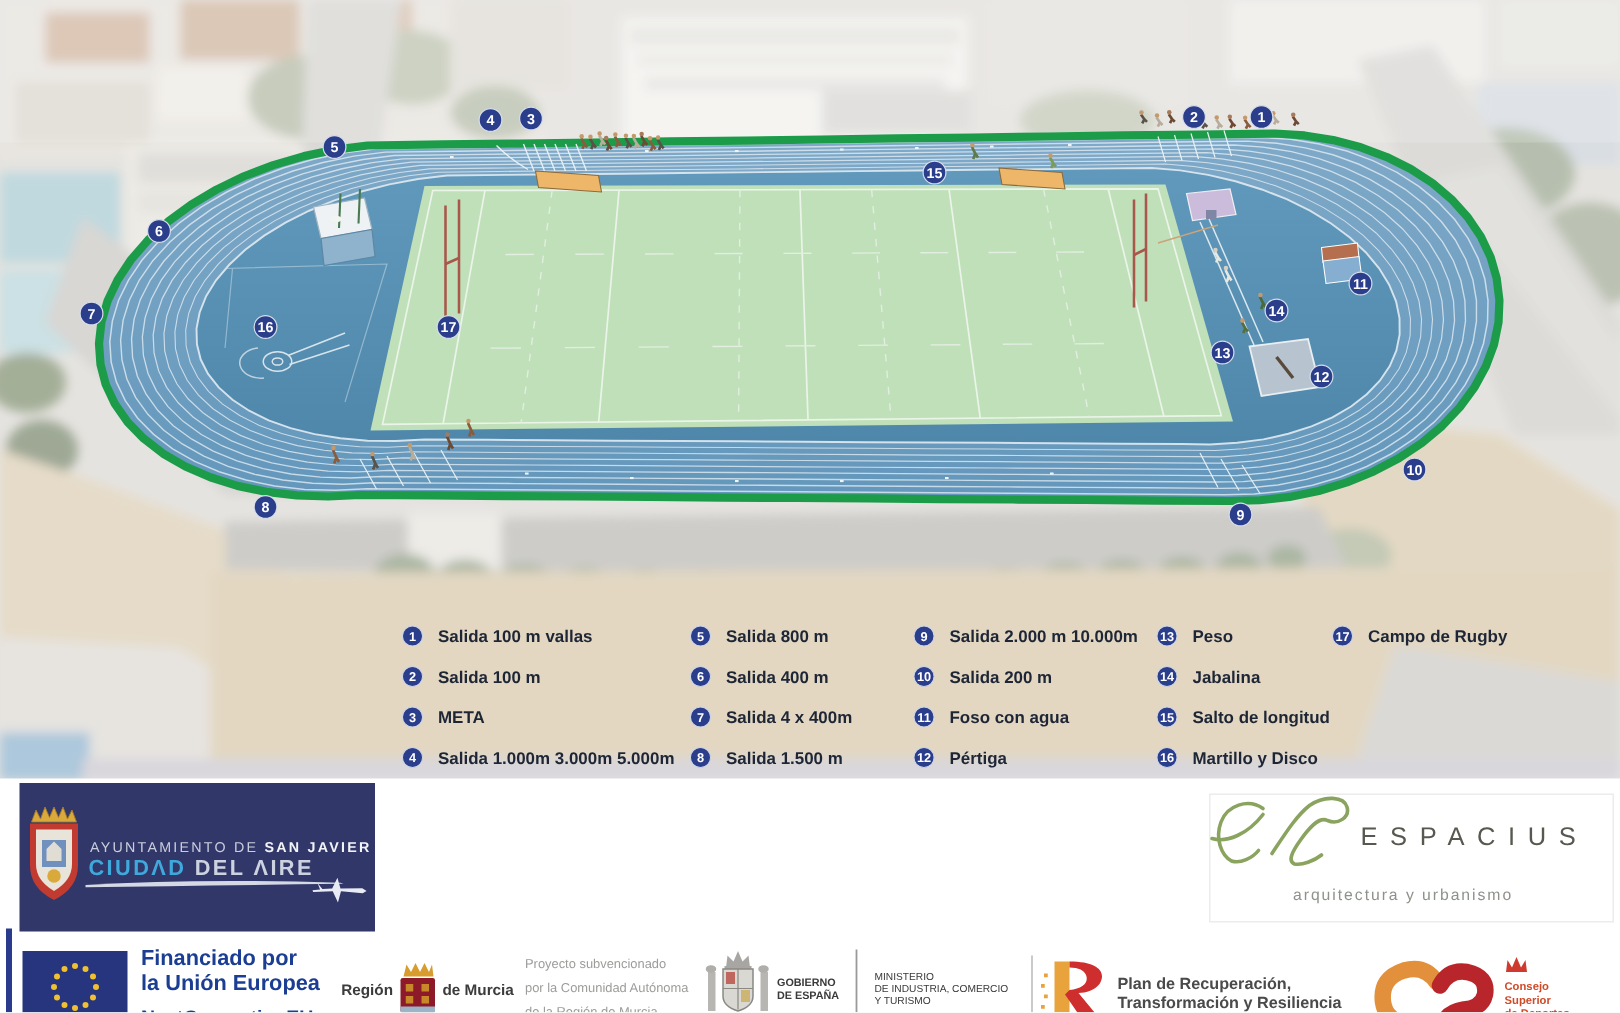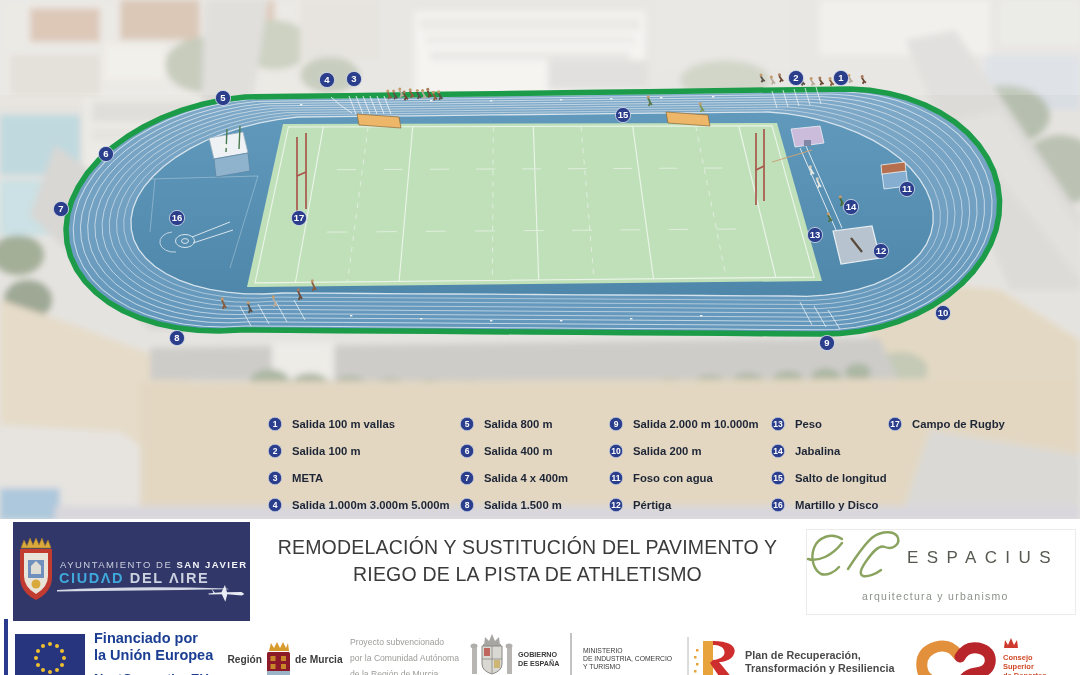--- a/index.html
+++ b/index.html
@@ -619,21 +619,20 @@
 
 <text x="46" y="61" font-family="Liberation Sans, sans-serif" font-size="14.5" font-weight="bold" letter-spacing="1.6" fill="#3fa9dc">CIUDΛD <tspan fill="#ccd2e0">DEL ΛIRE</tspan></text>
 
 <path d="M44,68 Q120,63.5 214,66.5 L216,67.2 Q120,68.5 44,69.5 Z" fill="#dde1ec" opacity="0.95"></path>
 
 <g transform="translate(196,62) rotate(4)">
         <path d="M0,9.5 L5,8.6 L3,4.5 L6.5,8.2 L13,7.4 L16,0 L18.5,7 L33,5.8 L36,7.5 L33.5,9.2 L19,8.9 L17.5,16.5 L13.5,9.3 L0.5,10.6 Z" fill="#e8ebf3"></path>
       </g>
 </svg>
 
-<div style="position:absolute;left:260px;top:534px;width:535px;text-align:center;font-family:'Liberation Sans',sans-serif;font-size:19.5px;color:#3b3b3b;line-height:27px;letter-spacing:0.2px">REMODELACIÓN Y SUSTITUCIÓN DEL PAVIMENTO Y<br>RIEGO DE LA PISTA DE ATHLETISMO</div>
 
 <div style="position:absolute;left:806px;top:529px;width:268px;height:84px;background:#fff;border:1px solid #ececea"></div>
 <svg width="274" height="90" viewBox="0 0 274 90" style="position:absolute;left:806px;top:529px" xmlns="http://www.w3.org/2000/svg">
 
 <g fill="none" stroke="#8aa45f" stroke-width="2.4" stroke-linecap="round">
 <path d="M36,10 C26,3 12,8 8,19 C4,30 8,41 15,45 C21,47 29,43 33,38"></path>
 <path d="M2,30 C12,33 26,27 36,14"></path>
 <path d="M42,40 C50,28 58,15 67,8 C77,1 90,2 92,9 C94,16 86,21 79,18 C73,15 66,24 61,31 C56,38 52,45 57,47 C62,48 70,45 75,41"></path>
 </g>
 

